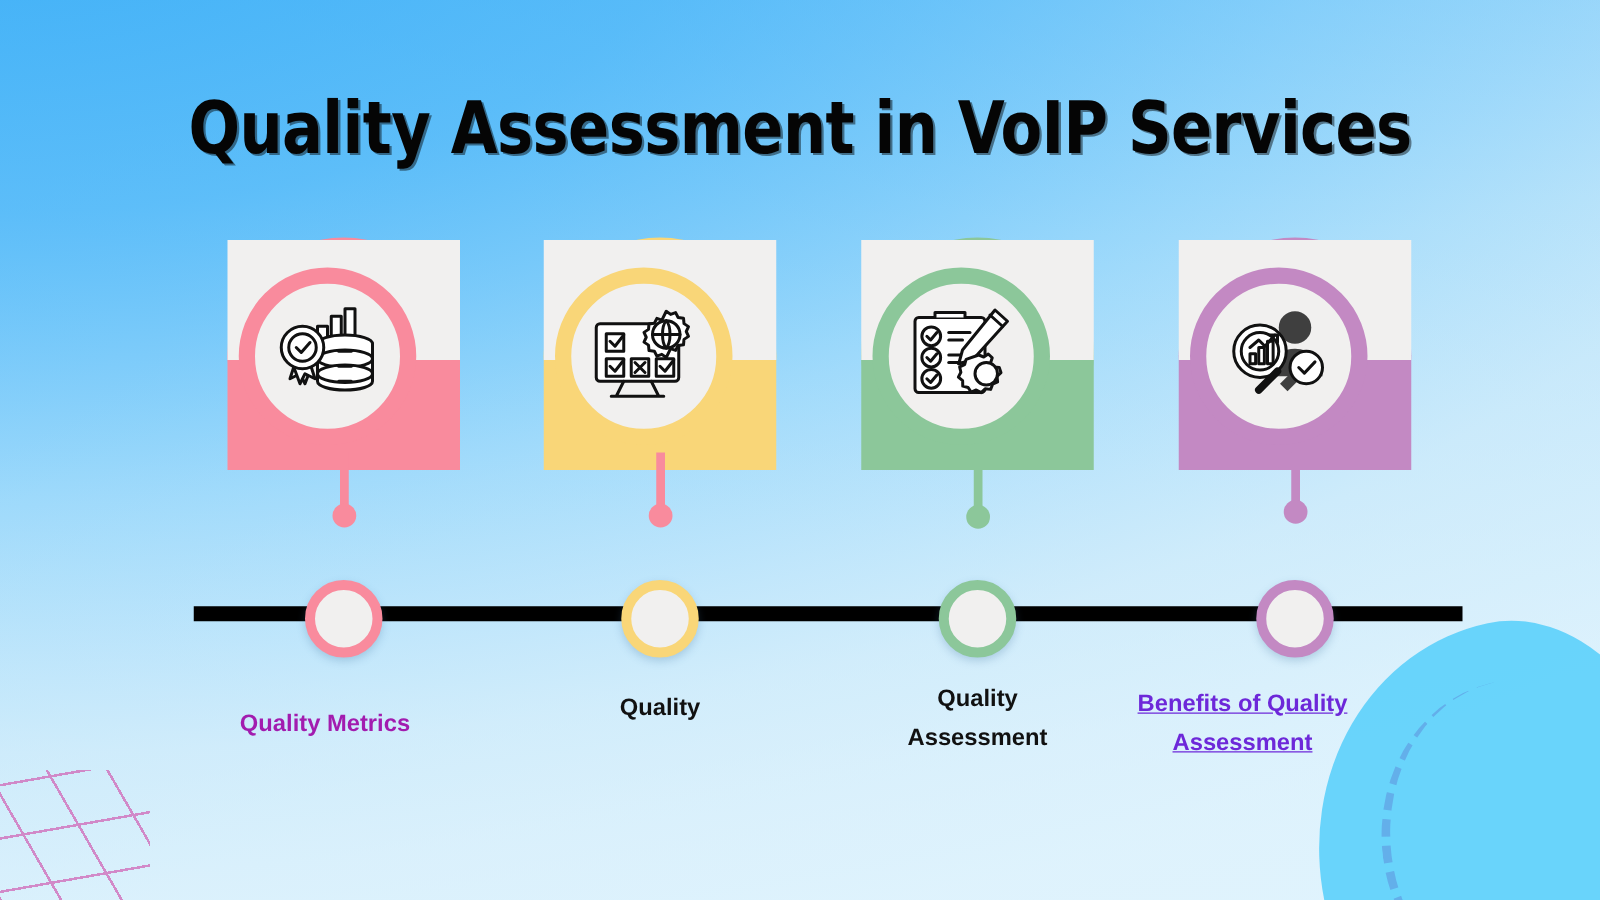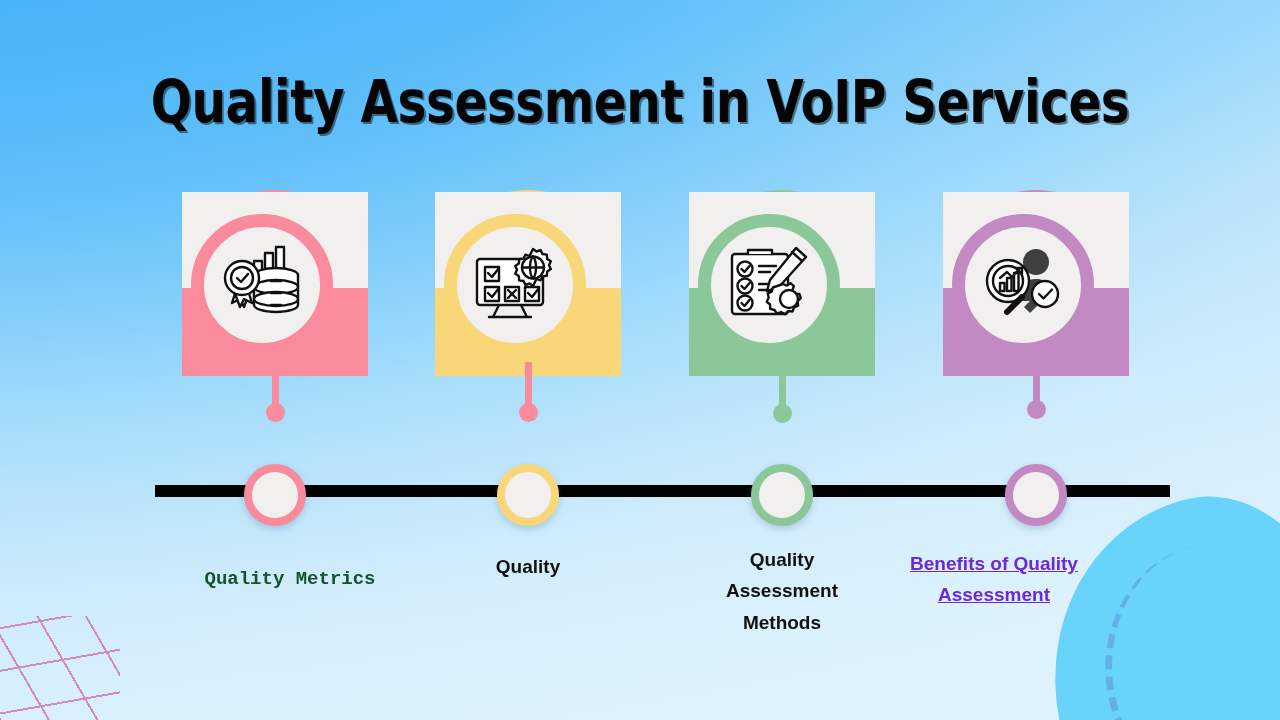--- a/index.html
+++ b/index.html
@@ -261,28 +261,27 @@
     </div>
   </div>
 <div id="bar"></div>
 <div id="nodes">
     <div class="node" style="left: 244px; top: 464px; border-color: rgb(249, 139, 157); background: rgb(241, 240, 239);"></div>
     <div class="node" style="left: 497px; top: 464px; border-color: rgb(249, 214, 120); background: rgb(241, 240, 239);"></div>
     <div class="node" style="left: 751px; top: 464px; border-color: rgb(140, 199, 154); background: rgb(241, 240, 239);"></div>
     <div class="node" style="left: 1005px; top: 464px; border-color: rgb(195, 137, 195); background: rgb(241, 240, 239);"></div>
   </div>
 <div id="labels">
-    <div class="label" style="width: 240px; left: 170px; top: 564px; color: #14532d; font-family: Liberation Mono, monospace;">
+    <div class="label" style="width: 240px; left: 140px; top: 564px; color: #a21caf;">
       <div>Quality Metrics</div>
     </div>
     <div class="label" style="width: 240px; left: 408px; top: 551px; color: rgb(17, 17, 17);">
       <div>Quality</div>
     </div>
     <div class="label" style="width: 200px; left: 682px; top: 544px; color: rgb(17, 17, 17);">
       <div>Quality</div>
       <div>Assessment</div>
-      <div>Methods</div>
     </div>
     <div class="label" style="width: 250px; left: 869px; top: 548px; color: #6d28d9; text-decoration: underline;">
       <div>Benefits of Quality</div>
       <div>Assessment</div>
     </div>
   </div>
 
 </body></html>

